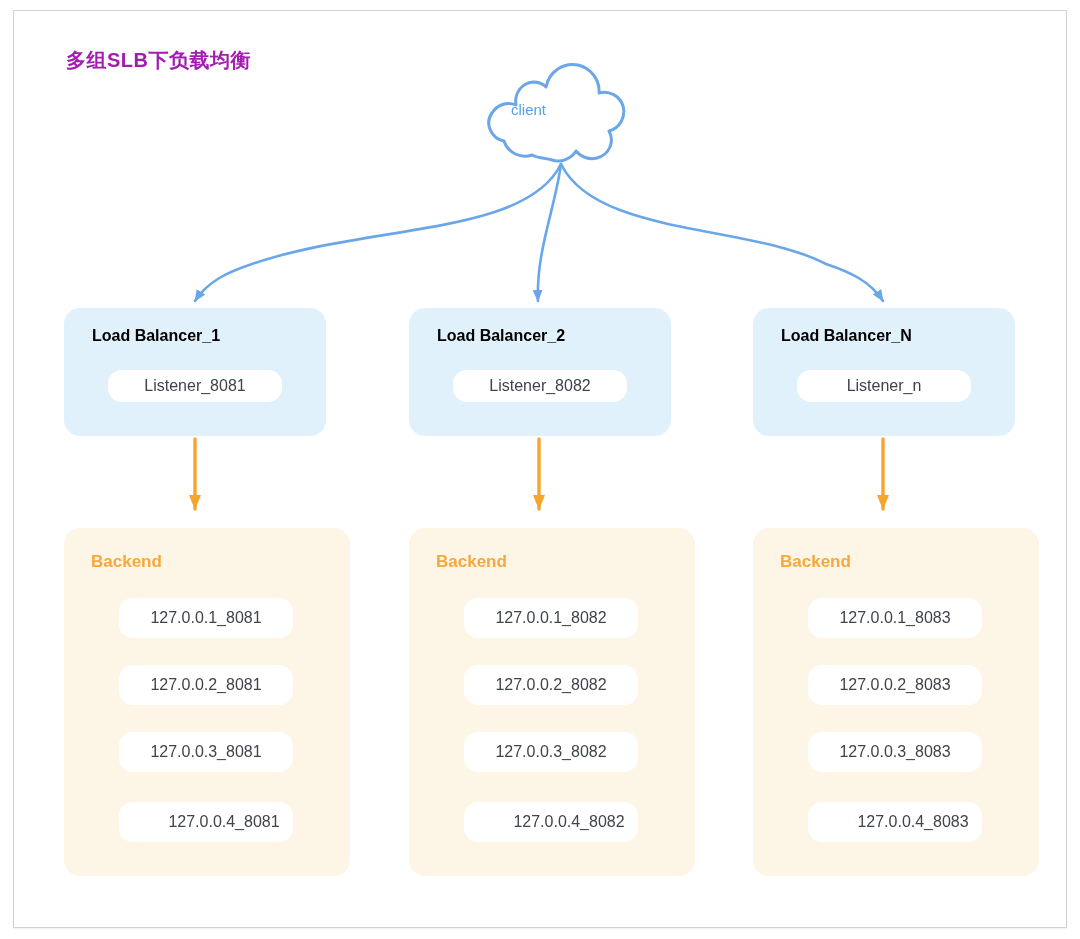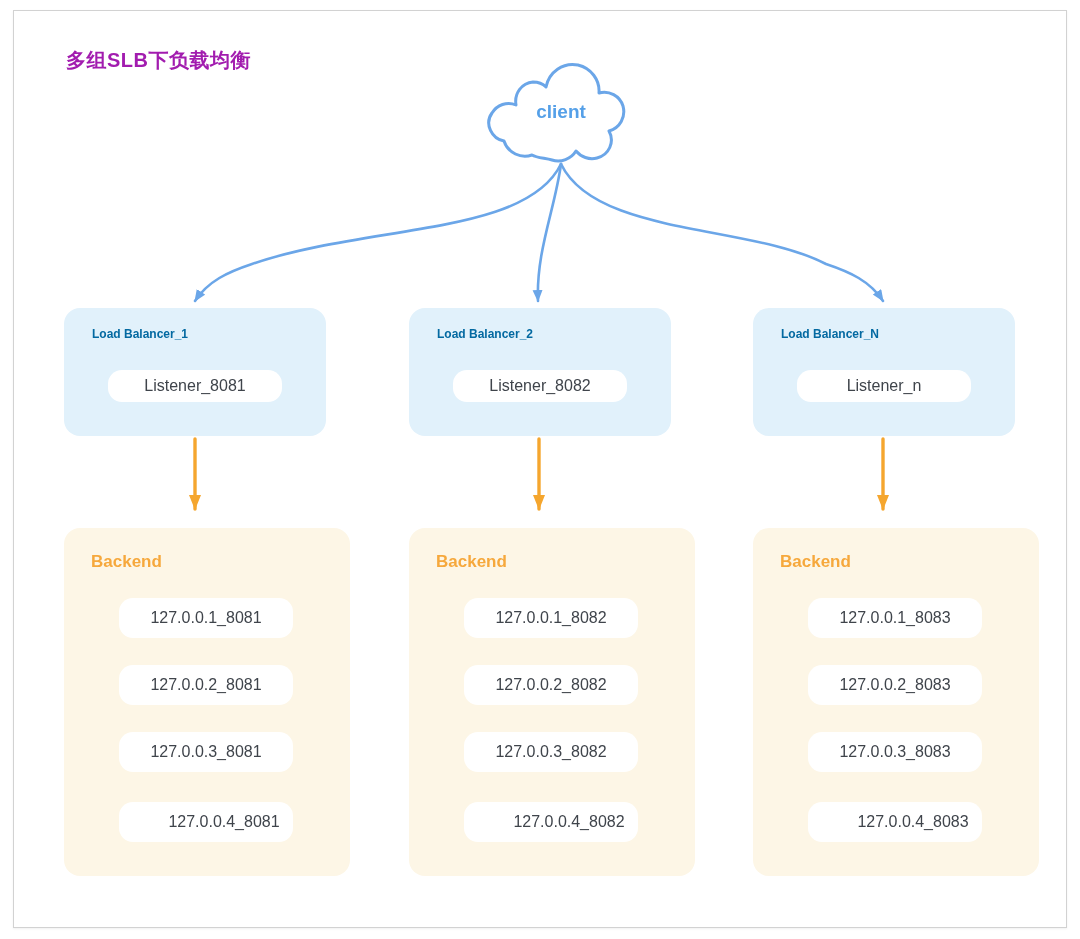--- a/index.html
+++ b/index.html
@@ -27,42 +27,41 @@
   }
   svg.connector-layer {
     position: absolute;
     left: 0; top: 0;
     width: 1054px; height: 918px;
   }
   .client-label {
     position: absolute;
     left: 497px; top: 90px;
     width: 100px;
-    text-align: center;
-    font-size: 19px;
-    font-weight: bold;
+    font-size: 15px;
+    font-weight: normal;
     color: #55a0e8;
   }
   .col { position: absolute; top: 0; width: 262px; height: 918px; }
   .col-1 { left: 50px; }
   .col-2 { left: 395px; }
   .col-3 { left: 739px; }
   .lb-box {
     position: absolute;
     left: 0; top: 297px;
     width: 262px; height: 128px;
     background: #e1f1fb;
     border-radius: 16px;
   }
   .lb-title {
     position: absolute;
     left: 28px; top: 19px;
-    font-size: 12px;
+    font-size: 16px;
     font-weight: bold;
-    color: #0369a1;
+    color: #000000;
   }
   .pill {
     position: absolute;
     background: #ffffff;
     border-radius: 14px;
     display: flex;
     align-items: center;
     justify-content: center;
     font-size: 16px;
     color: #3f444b;

